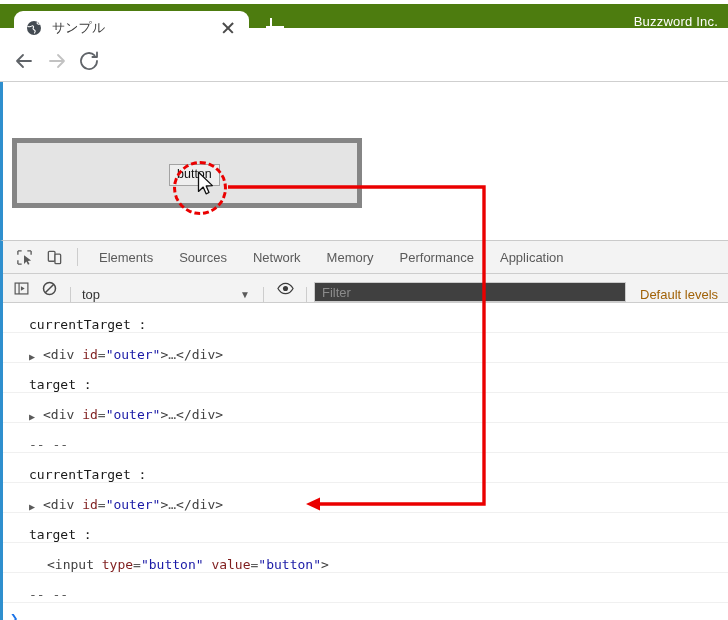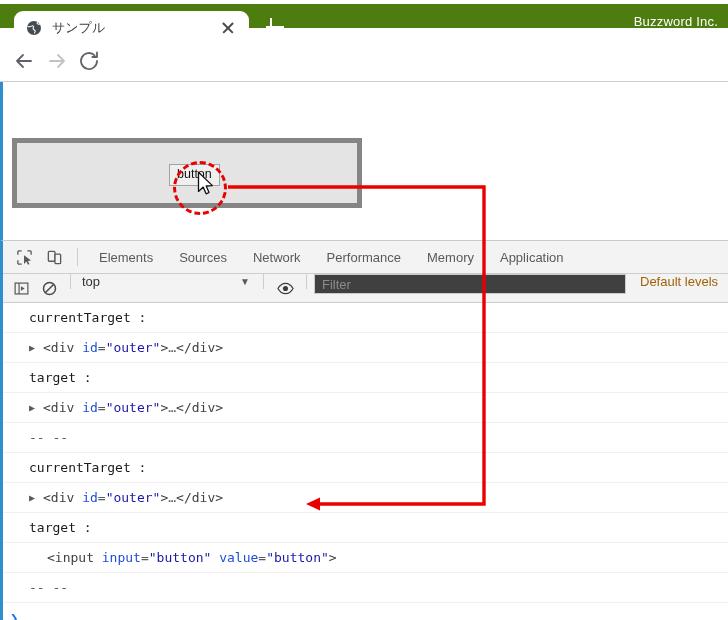--- a/index.html
+++ b/index.html
@@ -241,21 +241,21 @@
     height: 2px;
     background: #1a73e8;
   }
 
   .dt-filterbar {
     position: relative;
     height: 29px;
     background: #f3f3f3;
     border-bottom: 1px solid #cdcdcd;
     display: flex;
-    align-items: flex-start;
+    align-items: flex-end;
   }
   .fb-icon {
     width: 28px; height: 28px;
     display: flex; align-items: center; justify-content: center;
     flex: 0 0 28px;
   }
   .fb-icon:first-child { margin-left: 4px; }
   .fb-sep {
     width: 1px; height: 15px;
     background: #cdcdcd;
@@ -299,37 +299,37 @@
   }
 
   
   .console-list {
     position: relative;
   }
   .c-row {
     height: 30px;
     border-bottom: 1px solid #f0f0f0;
     display: flex;
-    align-items: center;
+    align-items: flex-end;
     font-family: "DejaVu Sans Mono", monospace;
     font-size: 13px;
     color: #1a1a1a;
     white-space: nowrap;
   }
   .c-row .pad   { display:inline-block; width: 26px; flex: 0 0 26px; }
   .c-row .pad2  { display:inline-block; width: 44px; flex: 0 0 44px; }
   .c-tri {
     display: inline-block;
     width: 14px; flex: 0 0 14px;
     color: #5a5a5a;
     font-size: 10px;
     line-height: 1;
   }
   .tk-tag  { color: #404040; }
-  .tk-attr { color: #1d4ed8; }
+  .tk-attr { color: #7f1d1d; }
   .tk-val  { color: #1a1aa6; }
   .tk-dim  { color: #5c5c5c; }
 
   .c-prompt {
     height: 30px;
     display: flex;
     align-items: center;
     font-family: "DejaVu Sans Mono", monospace;
     font-size: 14px;
   }
@@ -405,22 +405,22 @@
         <svg width="17" height="17" viewBox="0 0 18 18">
           <rect x="2.5" y="2.5" width="7" height="10.5" rx="1" stroke="#5a5a5a" stroke-width="1.4" fill="none"></rect>
           <rect x="9.5" y="5.5" width="6" height="10" rx="1" stroke="#5a5a5a" stroke-width="1.4" fill="#f3f3f3"></rect>
         </svg>
       </div>
       <div class="dt-sep"></div>
 
       <div class="dt-tab">Elements</div>
       <div class="dt-tab">Sources</div>
       <div class="dt-tab">Network</div>
+      <div class="dt-tab">Memory</div>
       <div class="dt-tab">Performance</div>
-      <div class="dt-tab">Memory</div>
       <div class="dt-tab">Application</div>
     </div>
 
     <div class="dt-filterbar">
       <div class="fb-icon">
         <svg width="15" height="15" viewBox="0 0 16 16">
           <rect x="1.2" y="2.2" width="13.6" height="11.6" stroke="#5a5a5a" stroke-width="1.3" fill="none"></rect>
           <line x1="5.4" y1="2.2" x2="5.4" y2="13.8" stroke="#5a5a5a" stroke-width="1.3"></line>
           <path d="M7.4 5.6 L11.4 8 L7.4 10.4 Z" fill="#5a5a5a"></path>
         </svg>
@@ -514,21 +514,21 @@
 
       <div class="c-row">
         <span class="pad"></span>
           <span>target :</span>
       </div>
 
       <div class="c-row">
         <span class="pad2"></span>
         <span class="tk-tag">&lt;input</span>
           <span>&nbsp;</span>
-          <span class="tk-attr">input</span>
+          <span class="tk-attr">type</span>
           <span class="tk-dim">=</span>
           <span class="tk-val">"button"</span>
           <span>&nbsp;</span>
           <span class="tk-attr">value</span>
           <span class="tk-dim">=</span>
           <span class="tk-val">"button"</span>
           <span class="tk-tag">&gt;</span>
       </div>
 
       <div class="c-row">

